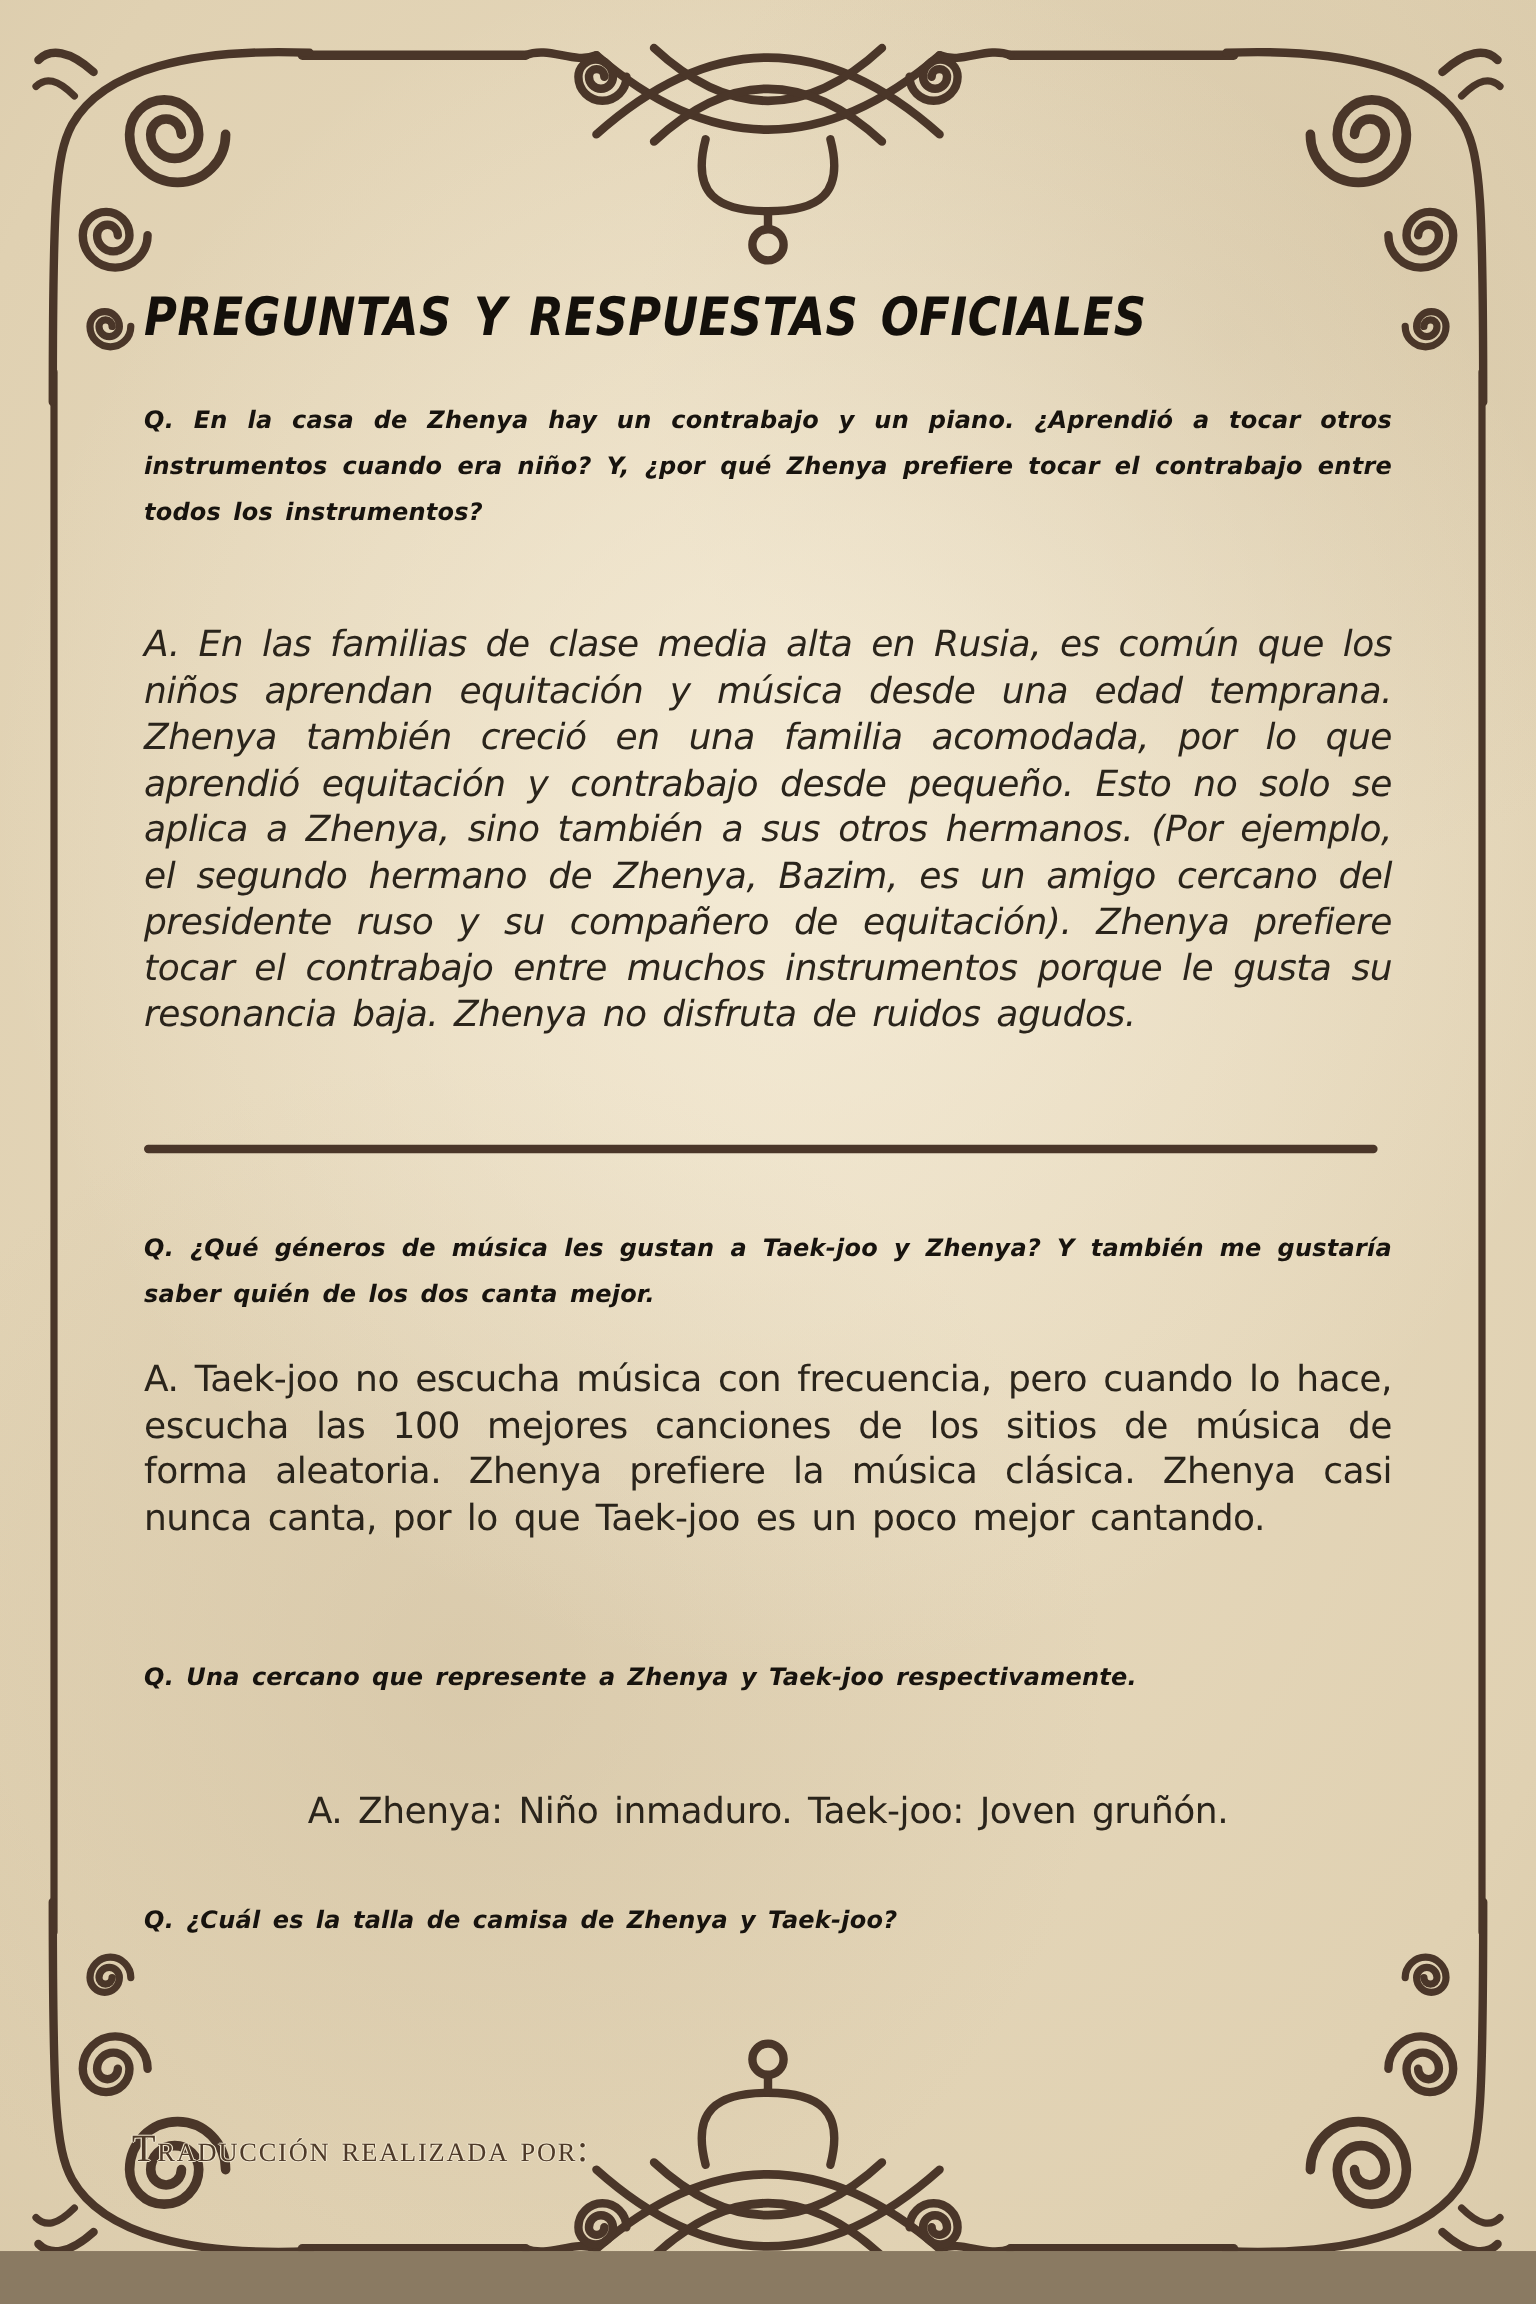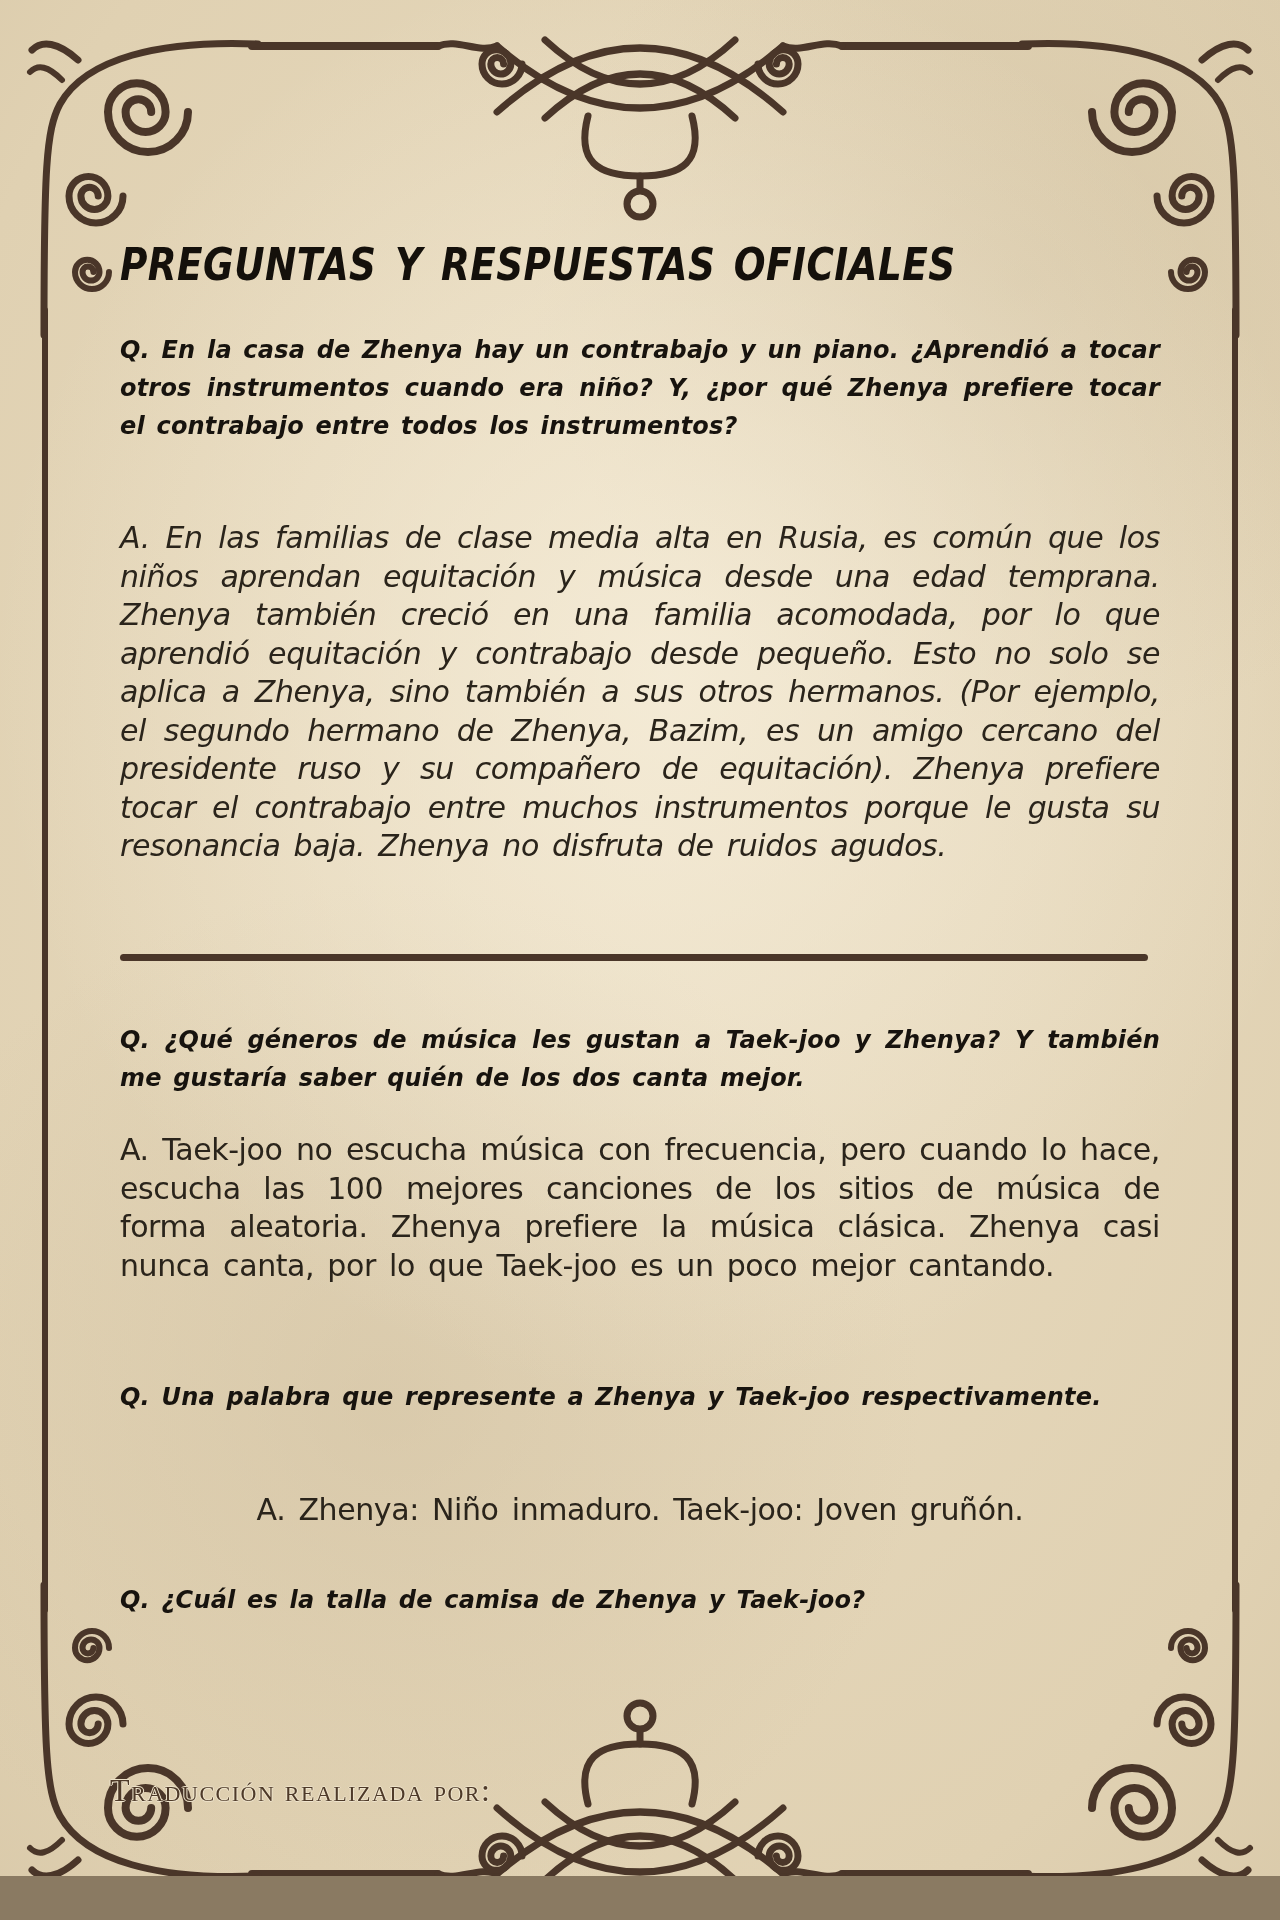--- a/index.html
+++ b/index.html
@@ -23,21 +23,21 @@
     font-family:"DejaVu Sans", sans-serif;
     font-style:italic;font-weight:700;
     font-size:44px;line-height:1.1;
     letter-spacing:0.5px;word-spacing:6px;
     transform:scaleX(0.85);transform-origin:left center;
     white-space:nowrap;
     color:#14100b;
   }
   .qtext{
     font-style:italic;font-weight:700;
-    font-size:24px;line-height:38px;
+    font-size:20px;line-height:38px;
     word-spacing:3px;letter-spacing:0.2px;
     text-align:justify;
     color:#17130e;
     margin:0;
   }
   .atext{
     font-weight:400;
     font-size:30px;line-height:38.5px;
     word-spacing:4px;letter-spacing:-0.4px;
     text-align:justify;
@@ -153,21 +153,21 @@
   <h1 class="abs title">PREGUNTAS Y RESPUESTAS OFICIALES</h1>
 
   <p class="abs qtext q1">Q. En la casa de Zhenya hay un contrabajo y un piano. ¿Aprendió a tocar otros instrumentos cuando era niño? Y, ¿por qué Zhenya prefiere tocar el contrabajo entre todos los instrumentos?</p>
   <p class="abs atext a1">A. En las familias de clase media alta en Rusia, es común que los niños aprendan equitación y música desde una edad temprana. Zhenya también creció en una familia acomodada, por lo que aprendió equitación y contrabajo desde pequeño. Esto no solo se aplica a Zhenya, sino también a sus otros hermanos. (Por ejemplo, el segundo hermano de Zhenya, Bazim, es un amigo cercano del presidente ruso y su compañero de equitación). Zhenya prefiere tocar el contrabajo entre muchos instrumentos porque le gusta su resonancia baja. Zhenya no disfruta de ruidos agudos.</p>
 
   <div class="divider"></div>
 
   <p class="abs qtext q2">Q. ¿Qué géneros de música les gustan a Taek-joo y Zhenya? Y también me gustaría saber quién de los dos canta mejor.</p>
   <p class="abs atext a2">A. Taek-joo no escucha música con frecuencia, pero cuando lo hace, escucha las 100 mejores canciones de los sitios de música de forma aleatoria. Zhenya prefiere la música clásica. Zhenya casi nunca canta, por lo que Taek-joo es un poco mejor cantando.</p>
 
-  <p class="abs qtext q3">Q. Una palabra que represente a Zhenya y Taek-joo respectivamente.</p>
+  <p class="abs qtext q3">Q. Una cercano que represente a Zhenya y Taek-joo respectivamente.</p>
   <p class="abs atext a3 single">A. Zhenya: Niño inmaduro. Taek-joo: Joven gruñón.</p>
 
   <p class="abs qtext q4">Q. ¿Cuál es la talla de camisa de Zhenya y Taek-joo?</p>
 
   <div class="footer">
     <div>Traducción realizada por:</div>
   </div>
 
 </div>
 

